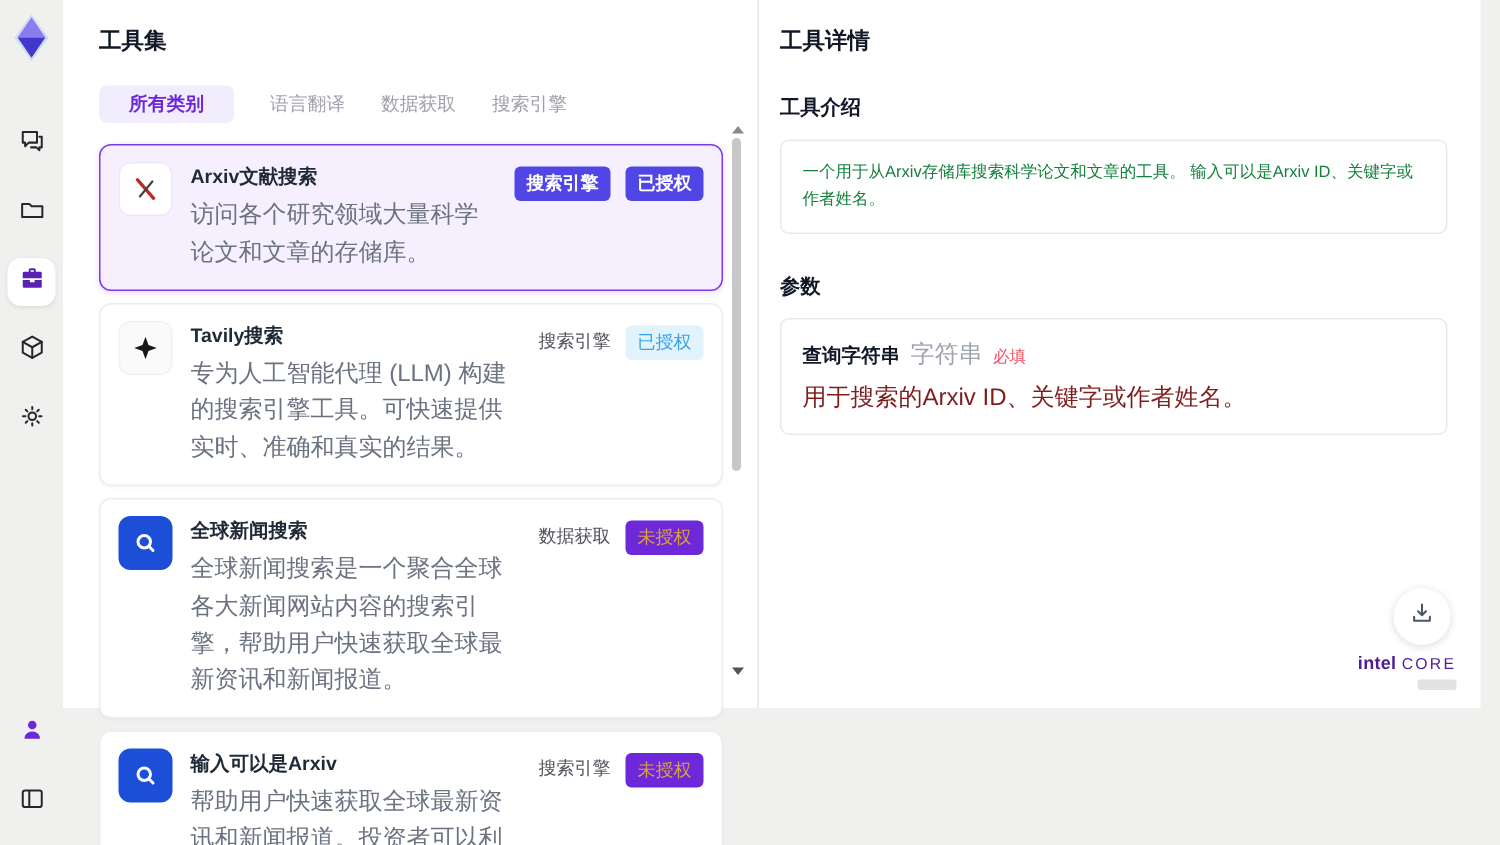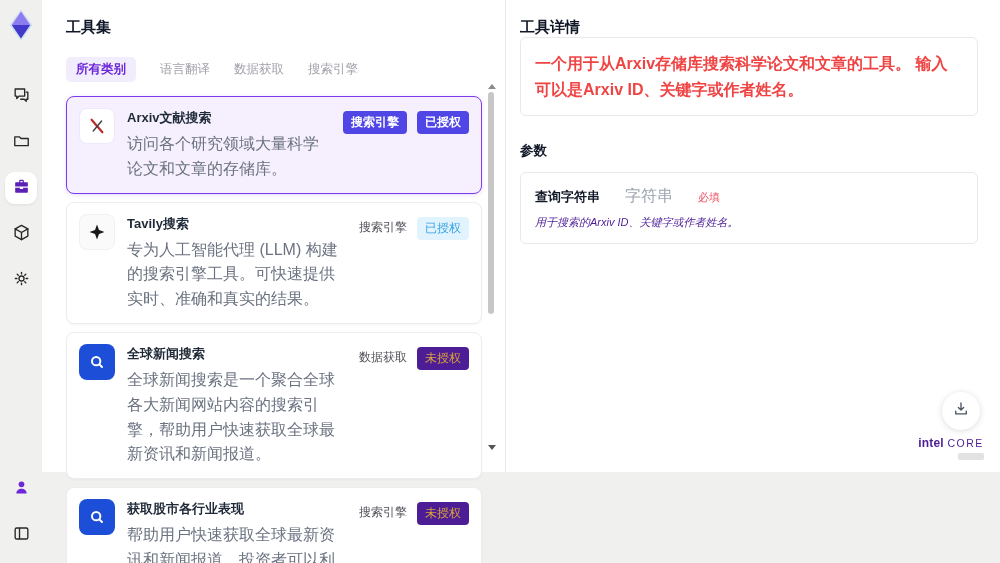--- a/index.html
+++ b/index.html
@@ -10,70 +10,70 @@
   .rail { position:absolute; left:0; top:0; width:42px; height:563px; background:#f0f0ee;
     display:flex; flex-direction:column; align-items:center; padding:8px 0; }
   .rail .logo { width:34px; height:34px; margin-bottom:38px; }
   .rail-btn { width:32px; height:32px; border-radius:9px; display:flex; align-items:center;
     justify-content:center; margin-bottom:14px; cursor:pointer; }
   .rail-btn svg { width:19px; height:19px; }
   .rail-btn.active { background:#ffffff; box-shadow:0 1px 3px rgba(0,0,0,.08); }
   .rail-spacer { flex:1; }
 
   
-  .app { position:absolute; left:42px; top:0; right:0; height:472px; background:#ffffff; display:flex; }
+  .app { position:absolute; left:42px; top:0; right:13px; height:472px; background:#ffffff; display:flex; }
   .panel-left { width:463px; padding:18px 0 0 24px; position:relative; }
   .v-divider { width:1px; background:#e8e8e8; }
   .panel-right { flex:1; padding:18px 22px 16px 14px; position:relative; }
 
   .h1 { font-size:15px; font-weight:700; color:#111827; }
 
   
   .tabs { display:flex; align-items:center; gap:24px; margin:20px 0 14px 0; }
   .tab { font-size:12.5px; color:#a1a1aa; cursor:pointer; padding:4px 0; }
-  .tab.active { color:#6d28d9; background:#f2edfc; padding:4px 10px; border-radius:5px; font-weight:700; }
+  .tab.active { color:#6d28d9; background:#f2edfc; padding:4px 20px; border-radius:5px; font-weight:700; }
 
   
   .list { position:relative; width:416px; }
   .card { display:flex; gap:12px; border:1px solid #ededed; border-radius:8px; background:#fff;
     padding:11px 12px; margin-bottom:8px; box-shadow:0 1px 2px rgba(0,0,0,.04); cursor:pointer; }
   .card.selected { border:1.5px solid #7c3aed; background:#f6f0fe; box-shadow:0 1px 4px rgba(124,58,237,.18); }
   .tool-icon { width:36px; height:36px; border-radius:8px; flex:none; display:flex;
     align-items:center; justify-content:center; }
   .tool-icon svg { width:20px; height:20px; }
   .icon-white { background:#ffffff; border:1px solid #efe7fb; }
   .icon-light { background:#fafafa; border:1px solid #f1f1f1; }
   .icon-blue  { background:#1d4ed8; }
   .tool-main { flex:1; min-width:0; }
   .tool-name { font-size:13px; font-weight:700; color:#1f2937; margin:1px 0 5px 0; }
   .tool-desc { font-size:16px; color:#6b7280; line-height:1.55; }
   .tool-badges { flex:none; display:flex; gap:10px; align-items:flex-start; padding-top:3px; }
   .badge-solid { background:#4f46e5; color:#fff; font-size:12px; font-weight:600; padding:3px 8px; border-radius:4px; }
   .cat-text { font-size:12px; color:#52525b; padding-top:2px; }
   .pill { font-size:12px; padding:3px 8px; border-radius:4px; }
   .pill-auth { background:#e1f3fd; color:#38a3e8; }
-  .pill-unauth { background:#4c1d95; color:#d9a23a; }
+  .pill-unauth { background:#6d28d9; color:#d9a23a; }
 
   
   .sb { position:absolute; right:10px; top:86px; bottom:0; width:8px; }
   .sb-arrow { position:absolute; left:1px; width:0; height:0; border-left:4px solid transparent;
     border-right:4px solid transparent; }
   .sb-arrow.up { top:-2px; border-bottom:5px solid #8a8a8a; }
   .sb-arrow.down { bottom:22px; border-top:5px solid #555; }
   .sb-thumb { position:absolute; left:1px; top:6px; width:6px; height:222px; background:#c7c7c7; border-radius:3px; }
 
   
   .section-h { font-size:13.5px; font-weight:700; color:#111827; margin:26px 0 12px 0; }
   .box { border:1px solid #e9e9e9; border-radius:6px; background:#fff; padding:13px 14px; }
-  .intro-text { font-size:16px; color:#ef4444; line-height:1.6;font-weight:bold; }
-  .param-line { display:flex; align-items:baseline; gap:25px; margin-bottom:8px; }
+  .intro-text { font-size:11px; color:#15803d; line-height:1.6; }
+  .param-line { display:flex; align-items:baseline; gap:7px; margin-bottom:8px; }
   .param-name { font-size:13px; font-weight:700; color:#111827; }
   .param-type { font-size:16px; color:#9ca3af; }
   .param-req { font-size:11px; color:#f05262;font-family:Liberation Serif, serif; }
-  .param-desc { font-size:11px; color:#4c1d95;font-style:italic; }
+  .param-desc { font-size:16px; color:#7f1d1d; }
 
   
   .fab { position:absolute; right:20px; bottom:42px; width:38px; height:38px; border-radius:50%;
     background:#fff; box-shadow:0 1px 6px rgba(0,0,0,.14); display:flex; align-items:center;
     justify-content:center; cursor:pointer; }
   .fab svg { width:18px; height:18px; }
   .brand { position:absolute; right:16px; bottom:12px; width:66px; text-align:center; }
   .brand-row { font-size:12px; color:#4c1d95; letter-spacing:.2px; }
   .brand-intel { font-weight:700; }
   .brand-core { font-weight:500; font-size:10.5px; letter-spacing:1.5px; }
@@ -203,21 +203,21 @@
       </div>
 
       <div class="card">
         <div class="tool-icon icon-blue">
           <svg viewBox="0 0 24 24" fill="none" stroke="#ffffff" stroke-width="2.4" stroke-linecap="round">
             <circle cx="11" cy="11" r="5"></circle>
               <path d="M14.8 14.8L18 18"></path>
           </svg>
         </div>
         <div class="tool-main">
-          <div class="tool-name">获取股市各行业表现</div>
+          <div class="tool-name">输入可以是Arxiv</div>
           <div class="tool-desc">帮助用户快速获取全球最新资讯和新闻报道。投资者可以利用这些信息来识别表现优于或劣于市场的行业。</div>
         </div>
         <div class="tool-badges">
           <span class="cat-text">搜索引擎</span>
           <span class="pill pill-unauth">未授权</span>
         </div>
       </div>
 
       <div class="card">
         <div class="tool-icon icon-blue">
@@ -243,20 +243,21 @@
       <div class="sb-thumb"></div>
       <div class="sb-arrow down"></div>
     </div>
   </div>
 
   <div class="v-divider"></div>
 
   <div class="panel-right">
     <div class="h1">工具详情</div>
 
+    <div class="section-h">工具介绍</div>
     <div class="box">
       <div class="intro-text">一个用于从Arxiv存储库搜索科学论文和文章的工具。 输入可以是Arxiv ID、关键字或作者姓名。</div>
     </div>
 
     <div class="section-h">参数</div>
     <div class="box">
       <div class="param-line">
         <span class="param-name">查询字符串</span>
         <span class="param-type">字符串</span>
         <span class="param-req">必填</span>

